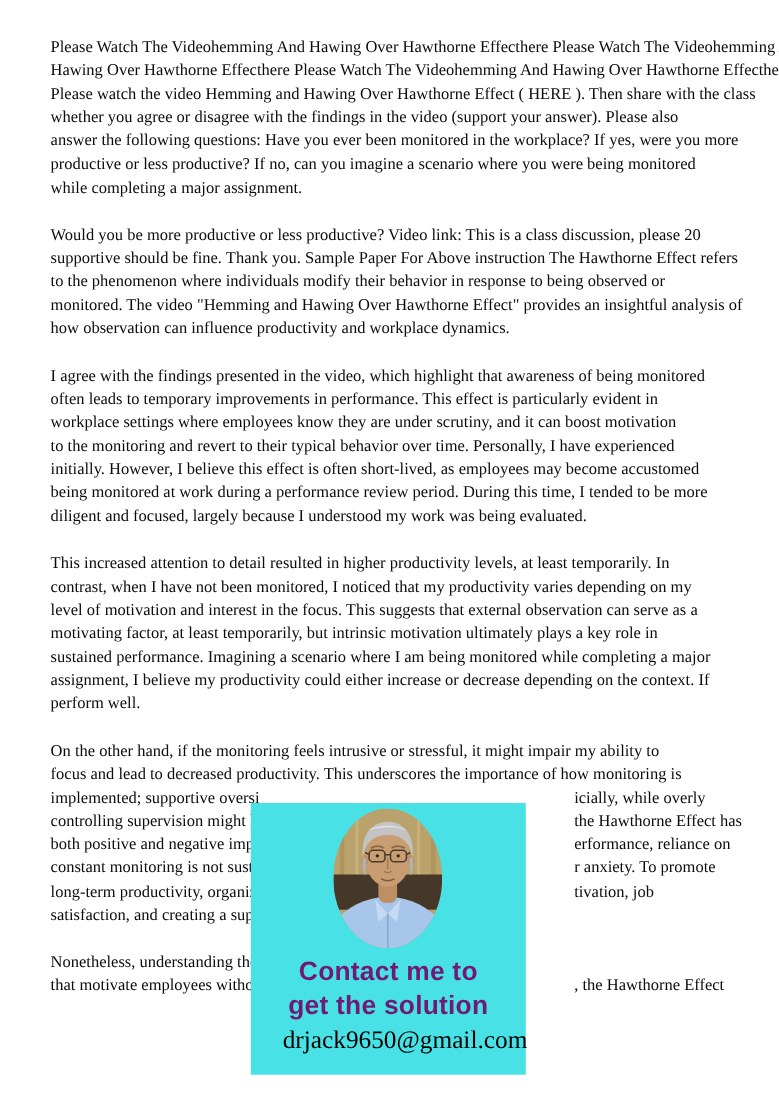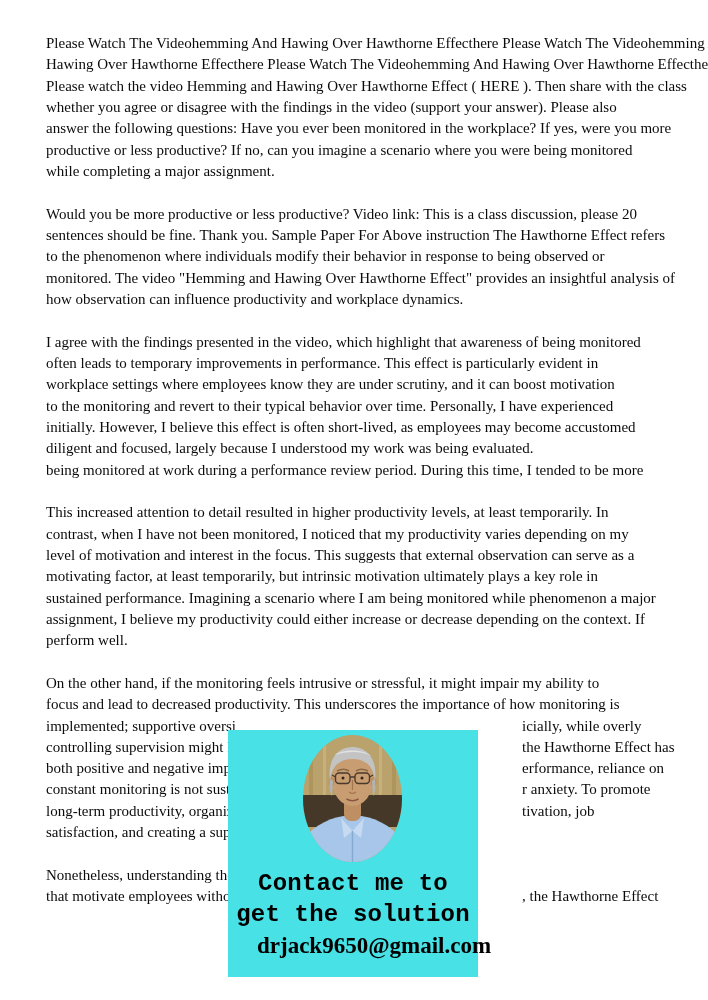--- a/index.html
+++ b/index.html
@@ -44,61 +44,61 @@
     font-family: "Liberation Sans", sans-serif;
     font-weight: 700;
     font-size: 24px;
     line-height: 31px;
     letter-spacing: 0.2px;
   }
   .ad-email {
     position: absolute;
     left: 0; right: 0; top: 203px;
     font-family: "Liberation Serif", serif;
-    font-weight: 700;
+    font-weight: 400;
     font-size: 23px;
     line-height: 26px;
     padding-left: 29px;
   }
 </style>
 </head>
 <body style="background: rgb(255, 255, 255);">
 
 <div class="doc" style="color: rgb(11, 11, 11);">
     <div class="paragraph">
       <div class="line">Please Watch The Videohemming And Hawing Over Hawthorne Effecthere Please Watch The Videohemming And</div>
       <div class="line">Hawing Over Hawthorne Effecthere Please Watch The Videohemming And Hawing Over Hawthorne Effecthere</div>
       <div class="line">Please watch the video Hemming and Hawing Over Hawthorne Effect ( HERE ). Then share with the class</div>
       <div class="line">whether you agree or disagree with the findings in the video (support your answer). Please also</div>
       <div class="line">answer the following questions: Have you ever been monitored in the workplace? If yes, were you more</div>
       <div class="line">productive or less productive? If no, can you imagine a scenario where you were being monitored</div>
       <div class="line">while completing a major assignment.</div>
     </div>
     <div class="paragraph">
       <div class="line">Would you be more productive or less productive? Video link: This is a class discussion, please 20</div>
-      <div class="line">sentences should be fine. Thank you. Sample Paper For Above instruction The Hawthorne Effect refers</div>
+      <div class="line">supportive should be fine. Thank you. Sample Paper For Above instruction The Hawthorne Effect refers</div>
       <div class="line">to the phenomenon where individuals modify their behavior in response to being observed or</div>
       <div class="line">monitored. The video "Hemming and Hawing Over Hawthorne Effect" provides an insightful analysis of</div>
       <div class="line">how observation can influence productivity and workplace dynamics.</div>
     </div>
     <div class="paragraph">
       <div class="line">I agree with the findings presented in the video, which highlight that awareness of being monitored</div>
       <div class="line">often leads to temporary improvements in performance. This effect is particularly evident in</div>
       <div class="line">workplace settings where employees know they are under scrutiny, and it can boost motivation</div>
       <div class="line">to the monitoring and revert to their typical behavior over time. Personally, I have experienced</div>
       <div class="line">initially. However, I believe this effect is often short-lived, as employees may become accustomed</div>
+      <div class="line">being monitored at work during a performance review period. During this time, I tended to be more</div>
       <div class="line">diligent and focused, largely because I understood my work was being evaluated.</div>
-      <div class="line">being monitored at work during a performance review period. During this time, I tended to be more</div>
     </div>
     <div class="paragraph">
       <div class="line">This increased attention to detail resulted in higher productivity levels, at least temporarily. In</div>
       <div class="line">contrast, when I have not been monitored, I noticed that my productivity varies depending on my</div>
       <div class="line">level of motivation and interest in the focus. This suggests that external observation can serve as a</div>
       <div class="line">motivating factor, at least temporarily, but intrinsic motivation ultimately plays a key role in</div>
-      <div class="line">sustained performance. Imagining a scenario where I am being monitored while phenomenon a major</div>
+      <div class="line">sustained performance. Imagining a scenario where I am being monitored while completing a major</div>
       <div class="line">assignment, I believe my productivity could either increase or decrease depending on the context. If</div>
       <div class="line">perform well.</div>
     </div>
     <div class="paragraph">
       <div class="line">On the other hand, if the monitoring feels intrusive or stressful, it might impair my ability to</div>
       <div class="line">focus and lead to decreased productivity. This underscores the importance of how monitoring is</div>
       <div class="line"><span class="frag-left">implemented; supportive oversi</span><span class="frag-right">icially, while overly</span></div>
       <div class="line"><span class="frag-left">controlling supervision might ha</span><span class="frag-right">the Hawthorne Effect has</span></div>
       <div class="line"><span class="frag-left">both positive and negative impli</span><span class="frag-right">erformance, reliance on</span></div>
       <div class="line"><span class="frag-left">constant monitoring is not susta</span><span class="frag-right">r anxiety. To promote</span></div>
@@ -150,18 +150,18 @@
         <line x1="66.5" y1="42" x2="70" y2="40"></line>
       </g>
 
       <circle cx="40" cy="43" r="1.5" fill="#33241a"></circle>
       <circle cx="59" cy="43" r="1.5" fill="#33241a"></circle>
 
       <path d="M49.5,45 L49.5,55 M46,57 C48,58.6 51,58.6 53,57" stroke="#a5764d" stroke-width="1.2" fill="none"></path>
       <path d="M43.5,64 C47,66 52,66 55.5,64" stroke="#8a5640" stroke-width="1.5" fill="none"></path>
     </svg>
   </div>
-  <div class="ad-headline" style="color: #000000; font-family: Liberation Mono, monospace;">
+  <div class="ad-headline" style="color: #701a75;">
     <div>Contact me to</div>
     <div>get the solution</div>
   </div>
   <div class="ad-email" style="color: rgb(0, 0, 0);">drjack9650@gmail.com</div>
 </div>
 
 </body></html>

